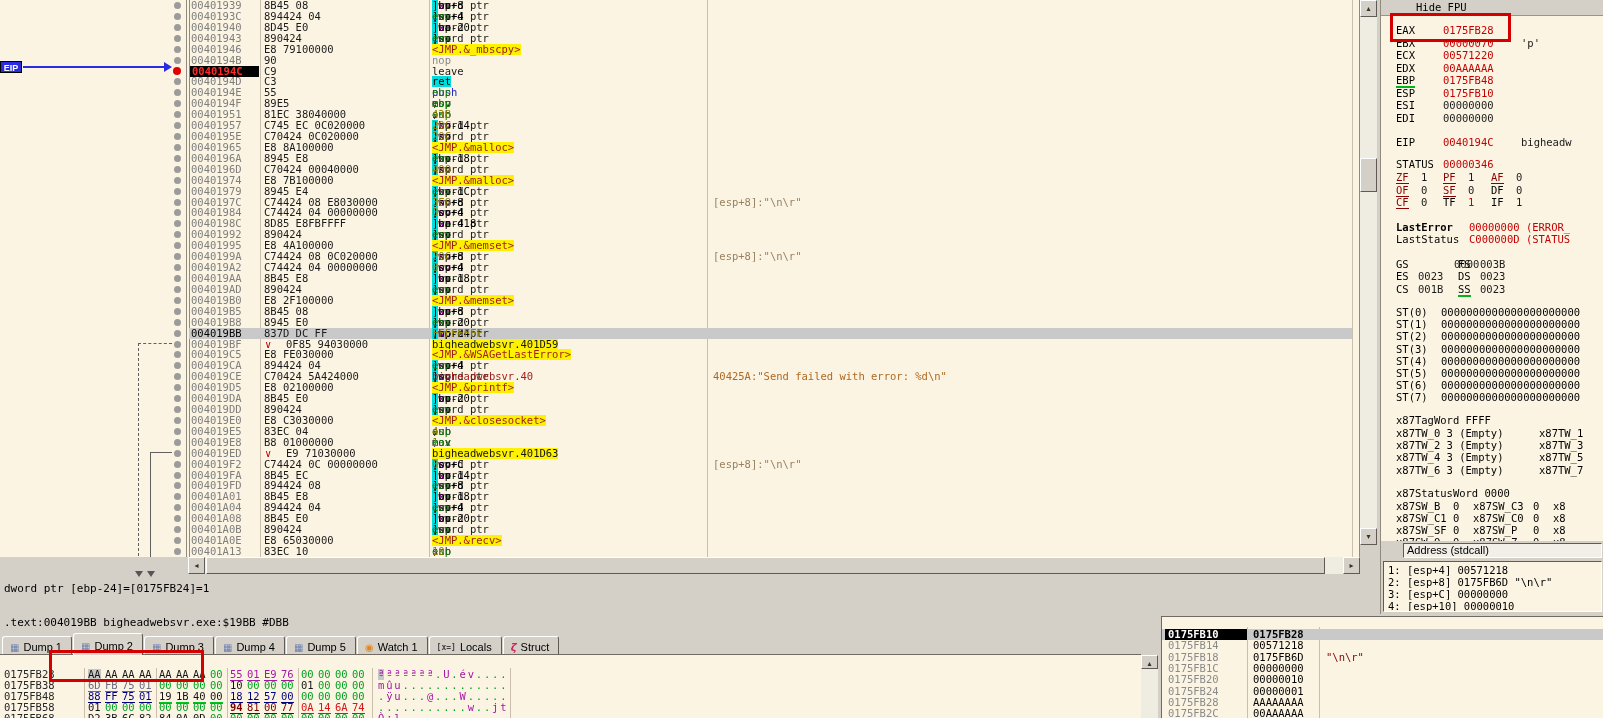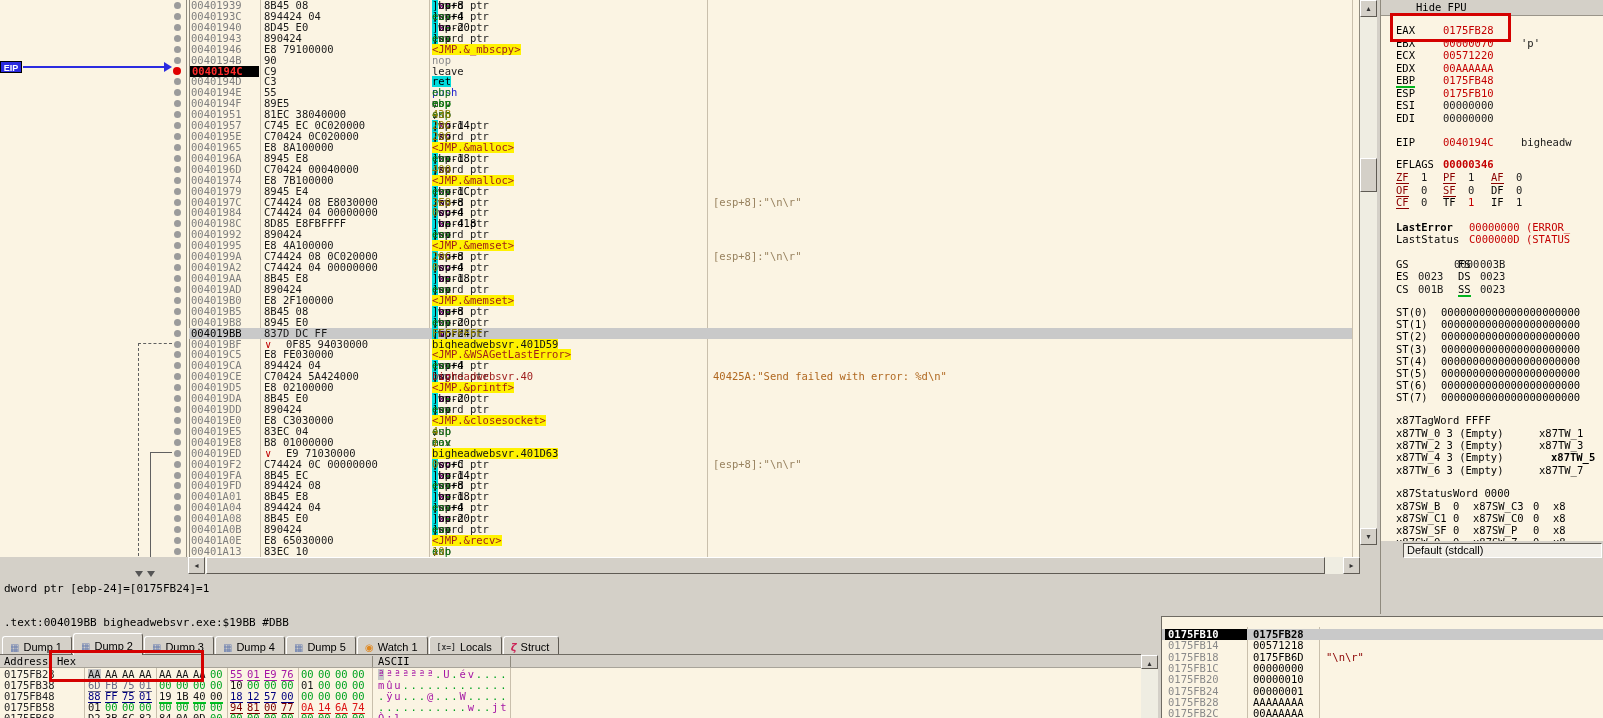--- a/index.html
+++ b/index.html
@@ -267,22 +267,22 @@
       <div class="rrow" style="top: 111.5px;">
         <span class="rl" style="left: 15px;">EDI</span>
         <span class="rv" style="left: 62px;">00000000</span>
       </div>
       <div class="rrow" style="top: 136px;">
         <span class="rl" style="left: 15px;">EIP</span>
         <span class="rv red" style="left: 62px;">0040194C</span>
         <span class="rv" style="left: 140px;">bigheadw</span>
       </div>
       <div class="rrow" style="top: 158px;">
-        <span class="rl" style="left: 15px;">EFLAGS</span>
-        <span class="rv red" style="left: 62px; font-weight: bold;">00000346</span>
+        <span class="rl" style="left: 15px;">STATUS</span>
+        <span class="rv red" style="left: 62px;">00000346</span>
       </div>
       <div class="rrow" style="top: 171px;">
         <span class="rl uf" style="left: 15px;">ZF</span>
         <span class="rv" style="left: 40px;">1</span>
         <span class="rl uf" style="left: 62px;">PF</span>
         <span class="rv" style="left: 87px;">1</span>
         <span class="rl uf" style="left: 110px;">AF</span>
         <span class="rv" style="left: 135px;">0</span>
       </div>
       <div class="rrow" style="top: 183.5px;">
@@ -365,21 +365,21 @@
       <div class="rrow" style="top: 426.5px;">
         <span class="rl" style="left: 15px;">x87TW_0 3 (Empty)</span>
         <span class="rl" style="left: 158px;">x87TW_1</span>
       </div>
       <div class="rrow" style="top: 438.9px;">
         <span class="rl" style="left: 15px;">x87TW_2 3 (Empty)</span>
         <span class="rl" style="left: 158px;">x87TW_3</span>
       </div>
       <div class="rrow" style="top: 451.3px;">
         <span class="rl" style="left: 15px;">x87TW_4 3 (Empty)</span>
-        <span class="rl" style="left: 170px; font-weight: bold;">x87TW_5</span>
+        <span class="rl" style="left: 158px;">x87TW_5</span>
       </div>
       <div class="rrow" style="top: 463.7px;">
         <span class="rl" style="left: 15px;">x87TW_6 3 (Empty)</span>
         <span class="rl" style="left: 158px;">x87TW_7</span>
       </div>
       <div class="rrow" style="top: 486.5px;">
         <span class="rl" style="left: 15px;">x87StatusWord 0000</span>
       </div>
       <div class="rrow" style="top: 499.5px; text-decoration: underline;">
         <span class="rl" style="left: 15px;">x87SW_B</span>
@@ -407,21 +407,27 @@
         <span class="rl" style="left: 72px;">0</span>
         <span class="rl" style="left: 92px;">x87SW_Z</span>
         <span class="rl" style="left: 152px;">0</span>
         <span class="rl" style="left: 172px;">x8</span>
       </div>
     </div>
 </div>
 <div class="sbbtn" style="left:1381px;top:543px;width:16px;height:14px">▾</div>
 
 <div id="args">
-  <div id="args-combo">Default (stdcall)</div>
+  <div id="args-combo">Address (stdcall)</div>
+  <div id="args-list">
+      <div class="argrow" style="top: 2px;">1: [esp+4] 00571218</div>
+      <div class="argrow" style="top: 14px;">2: [esp+8] 0175FB6D "\n\r"</div>
+      <div class="argrow" style="top: 26px;">3: [esp+C] 00000000</div>
+      <div class="argrow" style="top: 38px;">4: [esp+10] 00000010</div>
+    </div>
 </div>
 
 <div id="infoline">dword ptr [ebp-24]=[0175FB24]=1</div>
 <div id="statusline">.text:004019BB bigheadwebsvr.exe:$19BB #DBB</div>
 
 <div id="tabbar">
     <div class="tab">
       <span class="tabicon ic-dump">▦</span>
       <span class="tablabel">Dump 1</span>
     </div>
@@ -449,28 +455,20 @@
       <span class="tabicon ic-locals">[x=]</span>
       <span class="tablabel">Locals</span>
     </div>
     <div class="tab">
       <span class="tabicon ic-struct">ζ</span>
       <span class="tablabel">Struct</span>
     </div>
   </div>
 
 <div id="dump">
-  <div id="dump-header">
-    <span style="left:4px">Address</span>
-    <span style="left:57px">Hex</span>
-    <span style="left:378px">ASCII</span>
-    <div class="dh-sep" style="left:51px"></div>
-    <div class="dh-sep" style="left:372px"></div>
-    <div class="dh-sep" style="left:510px"></div>
-  </div>
   <div class="vline" style="left:84px;top:13px"></div>
   <div class="vline" style="left:156px;top:13px"></div>
   <div class="vline" style="left:227px;top:13px"></div>
   <div class="vline" style="left:298px;top:13px"></div>
   <div class="vline" style="left:372px;top:13px"></div>
   <div class="vline" style="left:510px;top:13px"></div>
   <div id="dump-rows">
       <div class="dumprow" style="top: 14px;">
         <span class="du-addr">0175FB28</span>
         <span class="by-b bsel" style="left: 88px;">AA</span>
@@ -579,21 +577,21 @@
       <div class="dumprow" style="top: 47px;">
         <span class="du-addr">0175FB58</span>
         <span class="by-b" style="left: 88px;">01</span>
         <span class="by-z" style="left: 105px;">00</span>
         <span class="by-z" style="left: 122px;">00</span>
         <span class="by-z" style="left: 139px;">00</span>
         <span class="by-z" style="left: 159px;">00</span>
         <span class="by-z" style="left: 176px;">00</span>
         <span class="by-z" style="left: 193px;">00</span>
         <span class="by-z" style="left: 210px;">00</span>
-        <span class="by-mr" style="left: 230px;">94</span>
+        <span class="by-mr" style="left: 230px; font-weight: bold;">94</span>
         <span class="by-mr" style="left: 247px;">81</span>
         <span class="by-mr" style="left: 264px;">00</span>
         <span class="by-mr" style="left: 281px;">77</span>
         <span class="by-rd" style="left: 301px;">0A</span>
         <span class="by-rd" style="left: 318px;">14</span>
         <span class="by-rd" style="left: 335px;">6A</span>
         <span class="by-rd" style="left: 352px;">74</span>
         <span class="as-ad" style="left: 378px;">.</span>
         <span class="as-ad" style="left: 386.15px;">.</span>
         <span class="as-ad" style="left: 394.3px;">.</span>

